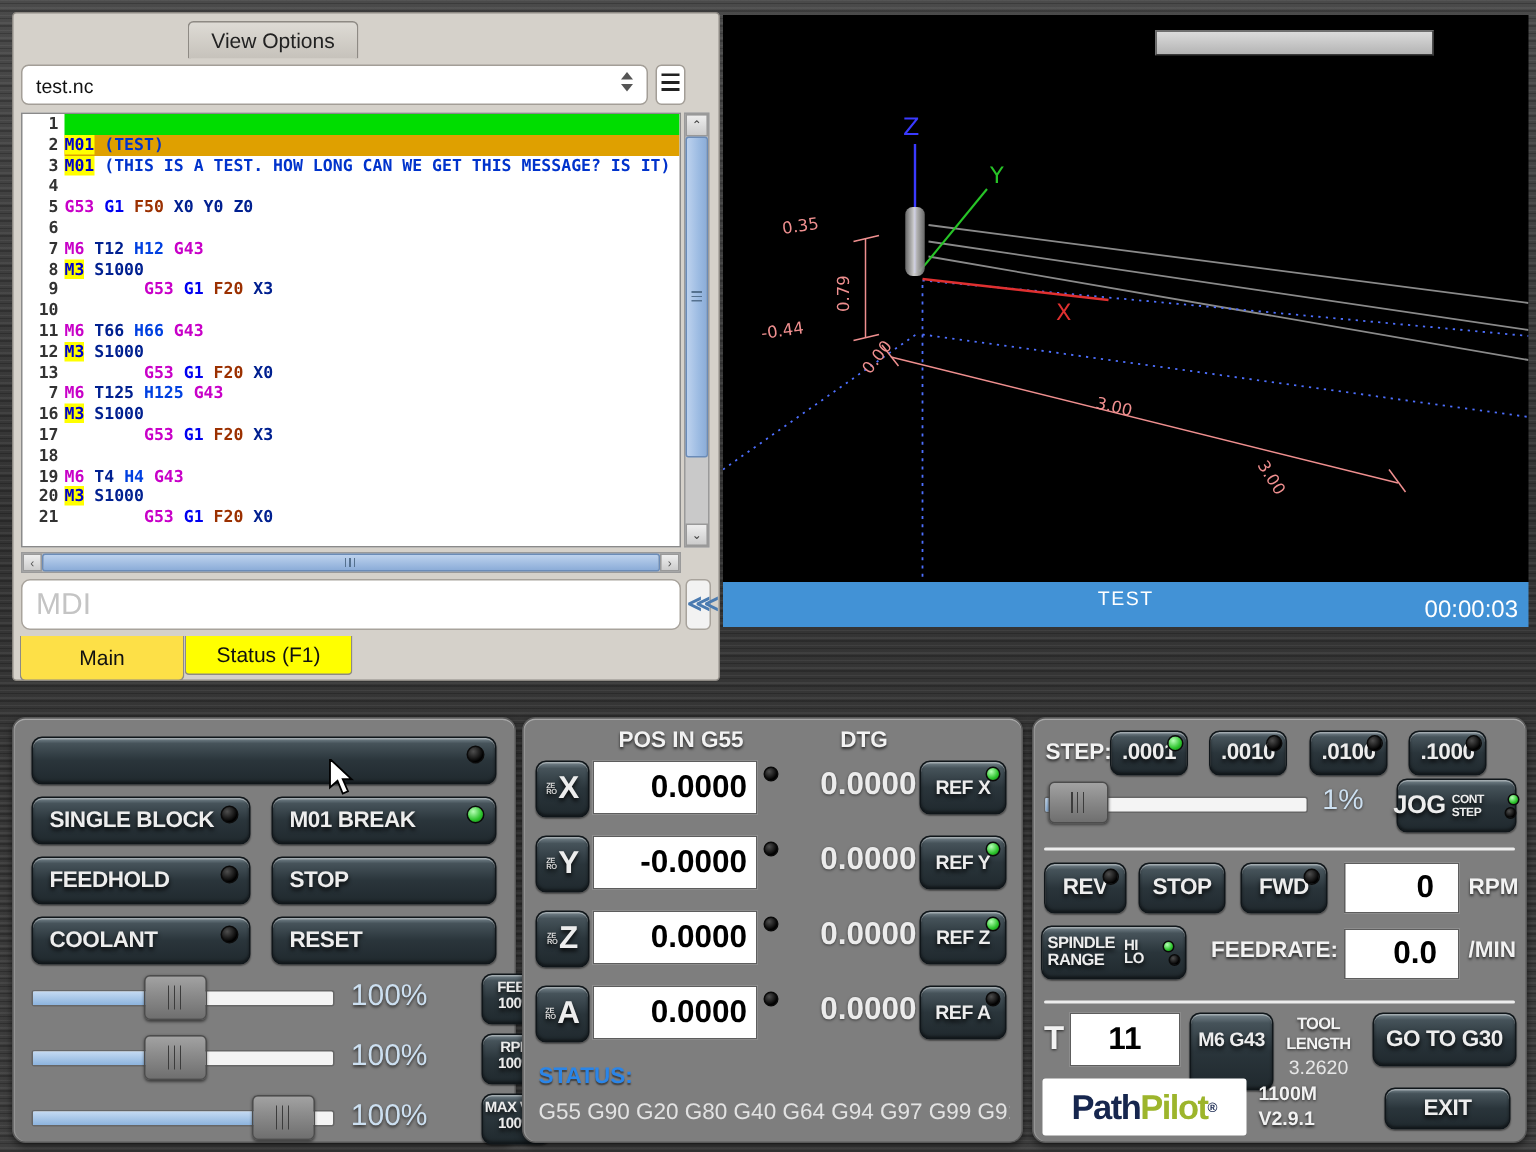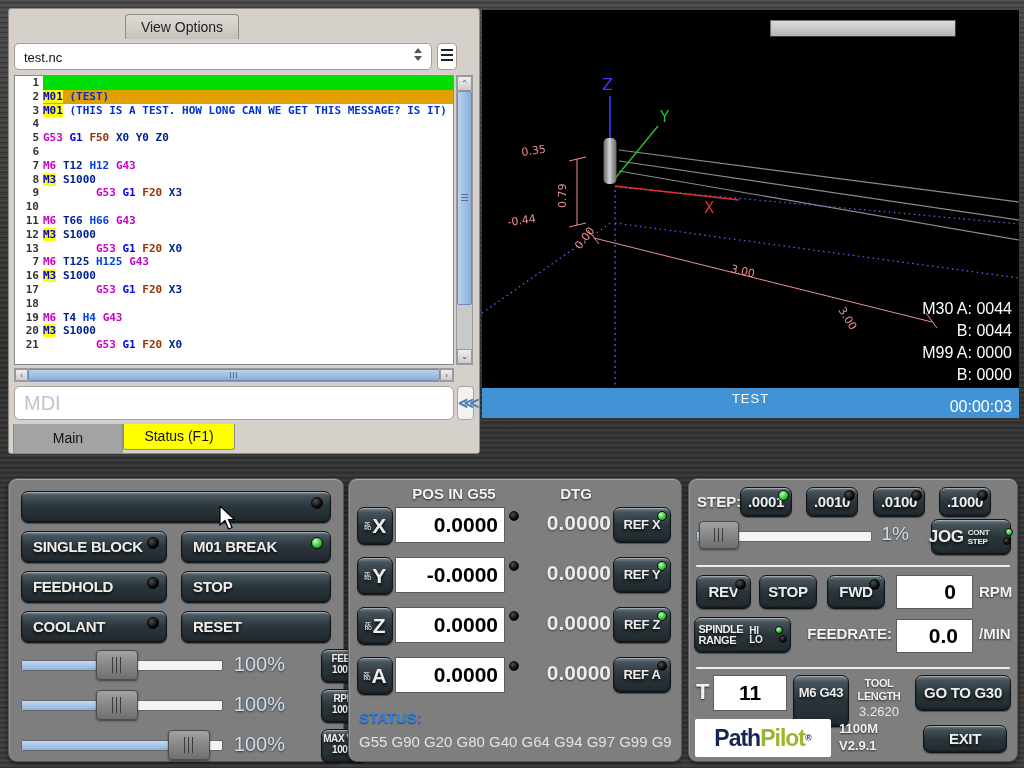--- a/index.html
+++ b/index.html
@@ -61,21 +61,21 @@
   #hthumb::after{content:"";position:absolute;top:2px;bottom:2px;left:50%;width:8px;margin-left:-4px;
     background:repeating-linear-gradient(90deg,#55718f 0 1px,rgba(0,0,0,0) 1px 3px);}
 
   #mdi{position:absolute;left:5px;top:377px;width:440px;height:34px;border:1px solid #a8a39c;border-radius:6px;
     box-sizing:border-box;font-size:20px;padding-left:9px;color:#333;font-family:"Liberation Sans",sans-serif;}
   #mdi::placeholder{color:#c4c4c4;}
   #mdi-btn{position:absolute;left:448px;top:377px;width:17px;height:34px;background:#f2f2f2;border:1px solid #a8a39c;
     border-radius:4px;box-sizing:border-box;color:#4a7ab0;font-size:15px;line-height:32px;text-align:center;font-weight:bold;}
 
   .bottom-tab{position:absolute;font-size:14px;color:#111;text-align:center;border:1px solid #8e8a84;border-top:none;}
-  #tab-main{left:4px;top:415px;width:108px;height:29px;line-height:29px;background:#a3a3a3;border-radius:0 0 4px 4px;z-index:2;}
+  #tab-main{left:4px;top:415px;width:108px;height:29px;line-height:29px;background:#fde047;border-radius:0 0 4px 4px;z-index:2;}
   #tab-status{left:114px;top:415px;width:110px;height:25px;line-height:25px;background:#ffff00;border-radius:0 0 3px 3px;}
 
   
   #viewport{position:absolute;left:482px;top:10px;width:537px;height:378px;background:#000;}
   #loadbar{position:absolute;left:288px;top:10px;width:186px;height:17px;
     background:linear-gradient(180deg,#dcdcdc,#b4b4b4);border:1px solid #6f6f6f;border-right-color:#3a3a3a;border-bottom-color:#3a3a3a;
     box-sizing:border-box;font-size:12px;color:#000;text-align:center;line-height:15px;white-space:pre;}
   #counters{position:absolute;right:7px;top:288px;text-align:right;color:#fff;font-size:16px;line-height:22px;}
   #progressbar{position:absolute;left:482px;top:388px;width:537px;height:30px;background:#4292d6;color:#fff;}
   #prog-name{position:absolute;left:0;right:0;top:3px;text-align:center;font-size:13px;letter-spacing:1px;}
@@ -124,21 +124,21 @@
   #status-label{position:absolute;left:10px;top:230px;color:#2a85e8;font-weight:bold;font-size:15px;text-shadow:0 1px 1px rgba(0,0,0,.5);}
   #status-codes{position:absolute;left:10px;top:254px;width:314px;color:#e2e2e2;font-size:15px;white-space:nowrap;overflow:hidden;}
 
   
   .wlabel{position:absolute;color:#f2f2f2;font-weight:bold;text-shadow:0 1px 2px rgba(0,0,0,.7);}
   .stepbtn{top:8px;width:52px;height:30px;font-size:15px;line-height:28px;text-align:center;}
   .stepbtn .led{width:11px;height:11px;right:2px;top:2px;}
   .divider{position:absolute;left:7px;right:7px;height:2px;background:#ededed;border-radius:1px;}
   #jog-btn{left:242px;top:40px;width:80px;height:36px;display:flex;align-items:center;justify-content:center;gap:4px;}
   #jog-btn .jog-big{font-size:17px;}
-  .mini-row{display:flex;gap:16px;font-size:8px;line-height:9px;}
+  .mini-row{display:flex;align-items:center;gap:16px;font-size:8px;line-height:9px;}
   .mini-led{width:8px;height:8px;border-radius:50%;border:1px solid #0a0a0a;box-sizing:border-box;position:static;}
   .mini-led.green{background:radial-gradient(circle at 35% 30%, #b6ffb6, #2cc32c 60%, #0f7a0f);}
   .mini-led.off{background:radial-gradient(circle at 35% 30%, #4e4e4e, #000 72%);}
   .spbtn{top:96px;height:34px;font-size:15px;line-height:32px;text-align:center;}
   #spindle-range{left:5px;top:138px;width:97px;height:36px;display:flex;align-items:center;justify-content:center;gap:6px;}
   #spindle-range .rng{font-size:11px;line-height:11px;text-align:left;letter-spacing:-0.4px;}
   #t-label{left:7px;top:200px;font-size:22px;}
   #m6-btn{left:104px;top:196px;width:56px;height:52px;font-size:13px;line-height:34px;text-align:center;}
   #tool-len{position:absolute;left:156px;top:198px;width:68px;text-align:center;}
   #tool-len .tl1{color:#f2f2f2;font-weight:bold;font-size:11px;line-height:13px;text-shadow:0 1px 2px rgba(0,0,0,.7);letter-spacing:-0.4px;}
@@ -259,26 +259,20 @@
       <text transform="translate(84,198) rotate(-90)">0.79</text>
       <text transform="translate(26,216) rotate(-8)">-0.44</text>
       <text transform="translate(98,240) rotate(-52)">0.00</text>
       <text transform="translate(248,262) rotate(13)">3.00</text>
       <text transform="translate(356,300) rotate(58)">3.00</text>
     </g>
   </svg>
   <div id="loadbar">
     <span>Load 52.1%   0.00A   0W</span>
   </div>
-  <div id="counters">
-      <div class="cline">M30 A: 0044</div>
-      <div class="cline">B: 0044</div>
-      <div class="cline">M99 A: 0000</div>
-      <div class="cline">B: 0000</div>
-    </div>
 </div>
 
 <div id="progressbar">
   <span id="prog-name">TEST</span>
   <span id="prog-time">00:00:03</span>
 </div>
 
 <div id="panel-left" class="gpanel">
   <div id="cycle-start" class="btn3d">
     <span class="led off"></span>

